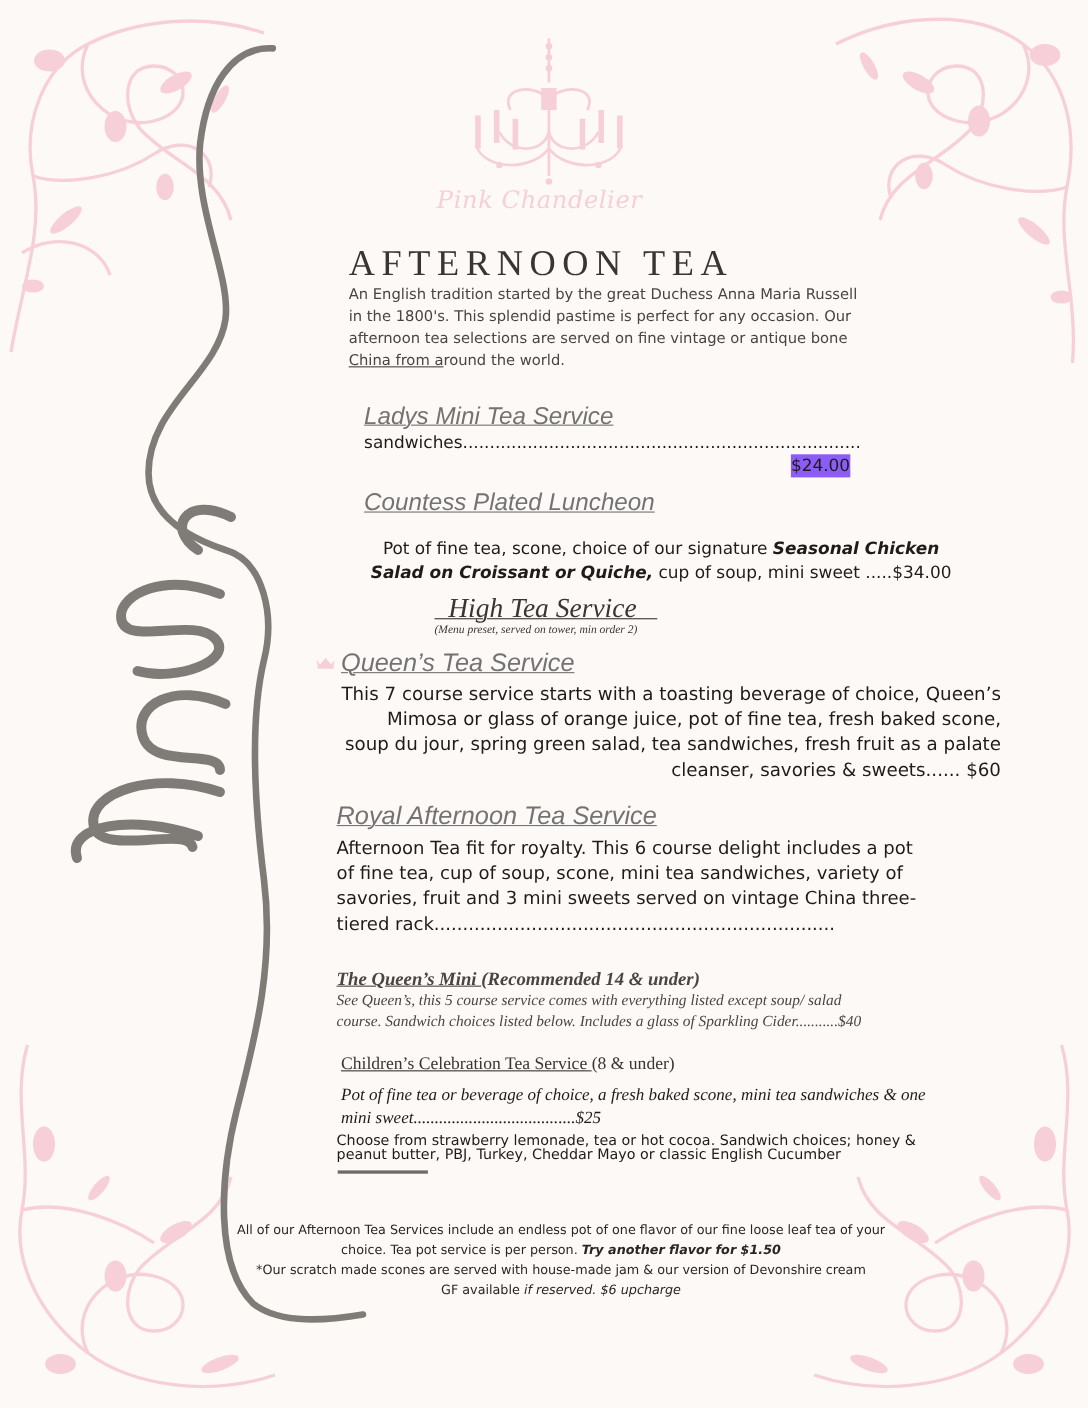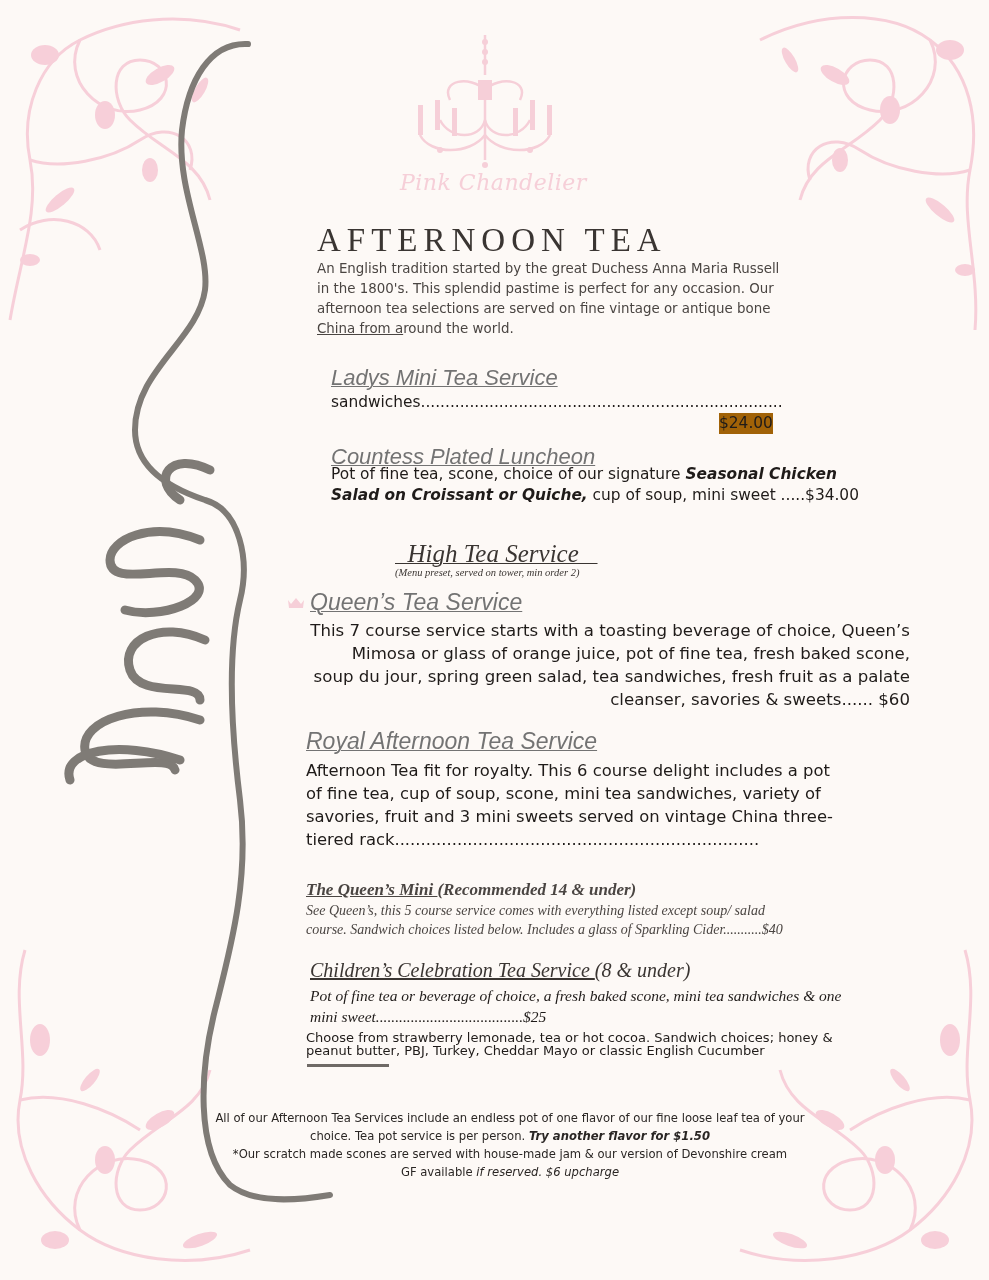--- a/index.html
+++ b/index.html
@@ -5,21 +5,21 @@
   html, body { margin: 0; padding: 0; }
   body {
     width: 989px; height: 1280px; position: relative; overflow: hidden;
     background: #fdf9f6;
     font-family: "DejaVu Sans", sans-serif;
     color: #2a2624;
   }
   .abs { position: absolute; }
   .ornament { position: absolute; }
   .swirl { position: absolute; left: 0; top: 0; }
-  .logo { position: absolute; left: 400px; top: 30px; width: 200px; text-align: left; }
+  .logo { position: absolute; left: 384px; top: 30px; width: 200px; text-align: right; }
   .logo-name {
     font-family: "DejaVu Serif", serif; font-style: italic;
     color: #f6cfd8; font-size: 22px; margin-top: -4px; letter-spacing: 0.5px;
   }
   .title {
     left: 317px; top: 222px; font-family: "Liberation Serif", serif;
     font-size: 33px; letter-spacing: 6px; color: #3a3532;
   }
   .intro {
     left: 317px; top: 259px; width: 480px; font-family: "DejaVu Sans", sans-serif;
@@ -160,25 +160,25 @@
 <div class="abs title">AFTERNOON TEA</div>
 <div class="abs intro">
   <div>An English tradition started by the great Duchess Anna Maria Russell</div>
   <div>in the 1800's. This splendid pastime is perfect for any occasion. Our</div>
   <div>afternoon tea selections are served on fine vintage or antique bone</div>
   <div><u>China from a</u><span>round the world.</span></div>
 </div>
 
 <div class="abs sec-title" style="left:331px;top:365px;font-size:22px;">Ladys Mini Tea Service </div>
 <div class="abs desc" style="left:331px;top:392px;font-size:15.4px;line-height:21px;width:520px;">
-  <div style="white-space:nowrap;overflow:hidden;width:450px;display:inline-block;vertical-align:top;"><span>sandwiches..........................................................................</span></div><span class="price" style="position:absolute;left:388px;top:21px;background:#a16207;">$24.00</span>
+  <div style="white-space:nowrap;overflow:hidden;width:450px;display:inline-block;vertical-align:top;"><span>sandwiches..........................................................................</span></div><span class="price" style="position:absolute;left:388px;top:21px;background:#8b5cf6;">$24.00</span>
 </div>
 
 <div class="abs sec-title" style="left:331px;top:444px;font-size:22px;">Countess Plated Luncheon</div>
-<div class="abs desc" style="left:331px;top:464px;font-size:15.4px;line-height:21px;width:540px;">
+<div class="abs desc" style="left:331px;top:489px;font-size:15.4px;line-height:21px;width:540px;text-align:center;">
   <div><span>Pot of fine tea, scone, choice of our signature </span><span class="bi">Seasonal Chicken</span></div>
   <div><span class="bi">Salad on Croissant or Quiche,</span><span> cup of soup, mini sweet .....</span><span>$34.00</span></div>
 </div>
 
 <div class="abs high-title">  High Tea Service   </div>
 <div class="abs high-note">(Menu preset, served on tower, min order 2)</div>
 
 <svg class="abs crown" viewBox="0 0 18 12">
   <path d="M1 3 L4 7 L9 1 L14 7 L17 3 L16 11 L2 11 Z" fill="#f6cfd8"></path>
 </svg>
@@ -199,21 +199,21 @@
 </div>
 
 <div class="abs" style="left:306px;top:880px;font-family:'Liberation Serif',serif;font-weight:bold;font-style:italic;font-size:17px;color:#4a4542;white-space:nowrap;">
   <span style="text-decoration:underline;">The Queen’s Mini </span><span>(Recommended 14 &amp; under)</span>
 </div>
 <div class="abs" style="left:306px;top:901px;font-family:'Liberation Serif',serif;font-style:italic;font-size:14px;line-height:19px;color:#4a4542;white-space:nowrap;">
   <div>See Queen’s, this 5 course service comes with everything listed except soup/ salad</div>
   <div>course. Sandwich choices listed below. Includes a glass of Sparkling Cider...........$40</div>
 </div>
 
-<div class="abs" style="left:310px;top:959px;font-family:'Liberation Serif',serif;font-style:italic;font-size:20px;color:#3a3532;white-space:nowrap;">
+<div class="abs" style="left:310px;top:959px;font-family:'Liberation Serif',serif;font-size:16px;color:#3a3532;white-space:nowrap;">
   <span style="text-decoration:underline;">Children’s Celebration Tea Service </span><span> (8 &amp; under)</span>
 </div>
 <div class="abs" style="left:310px;top:985px;font-family:'Liberation Serif',serif;font-style:italic;font-size:15.5px;line-height:21px;color:#1f1b19;white-space:nowrap;">
   <div>Pot of fine tea or beverage of choice, a fresh baked scone, mini tea sandwiches &amp; one</div>
   <div>mini sweet......................................$25</div>
 </div>
 <div class="abs" style="left:306px;top:1031px;font-family:'DejaVu Sans',sans-serif;font-size:13px;line-height:13px;color:#1f1b19;white-space:nowrap;">
   <div>Choose from strawberry lemonade, tea or hot cocoa. Sandwich choices; honey &amp;</div>
   <div>peanut butter, PBJ, Turkey, Cheddar Mayo or classic English Cucumber</div>
 </div>

